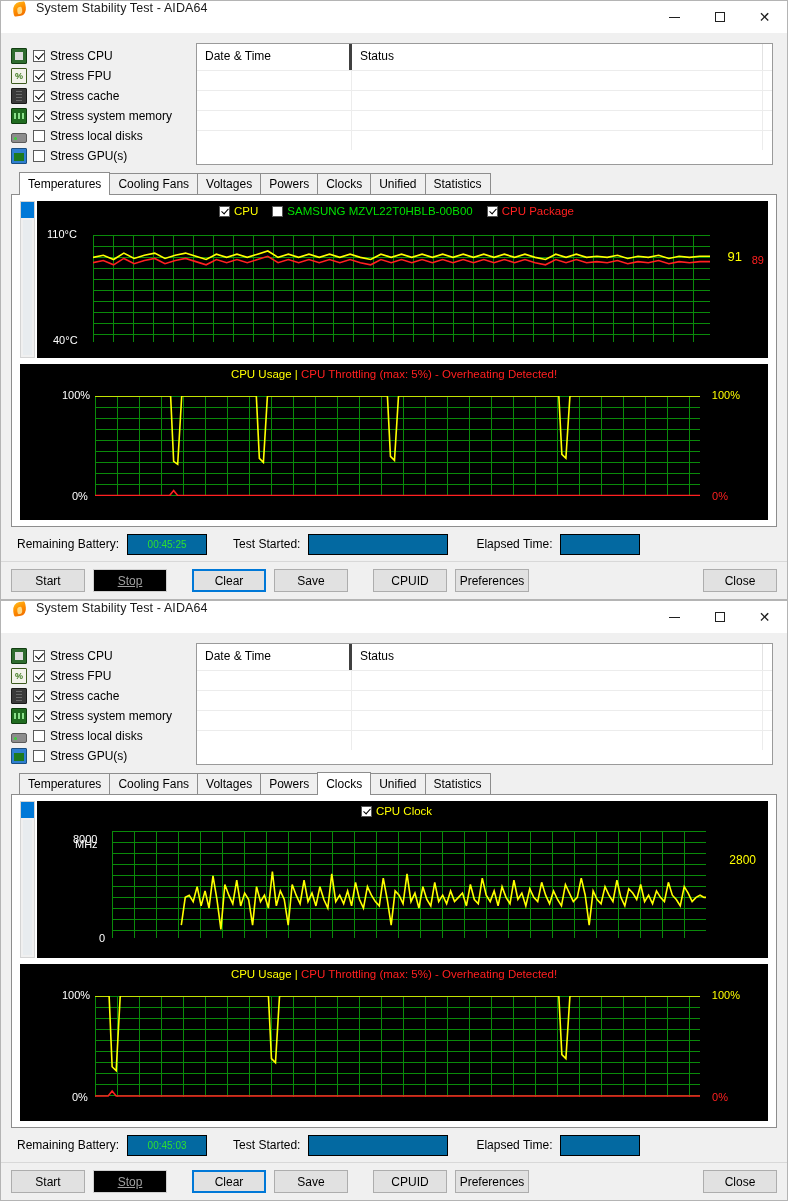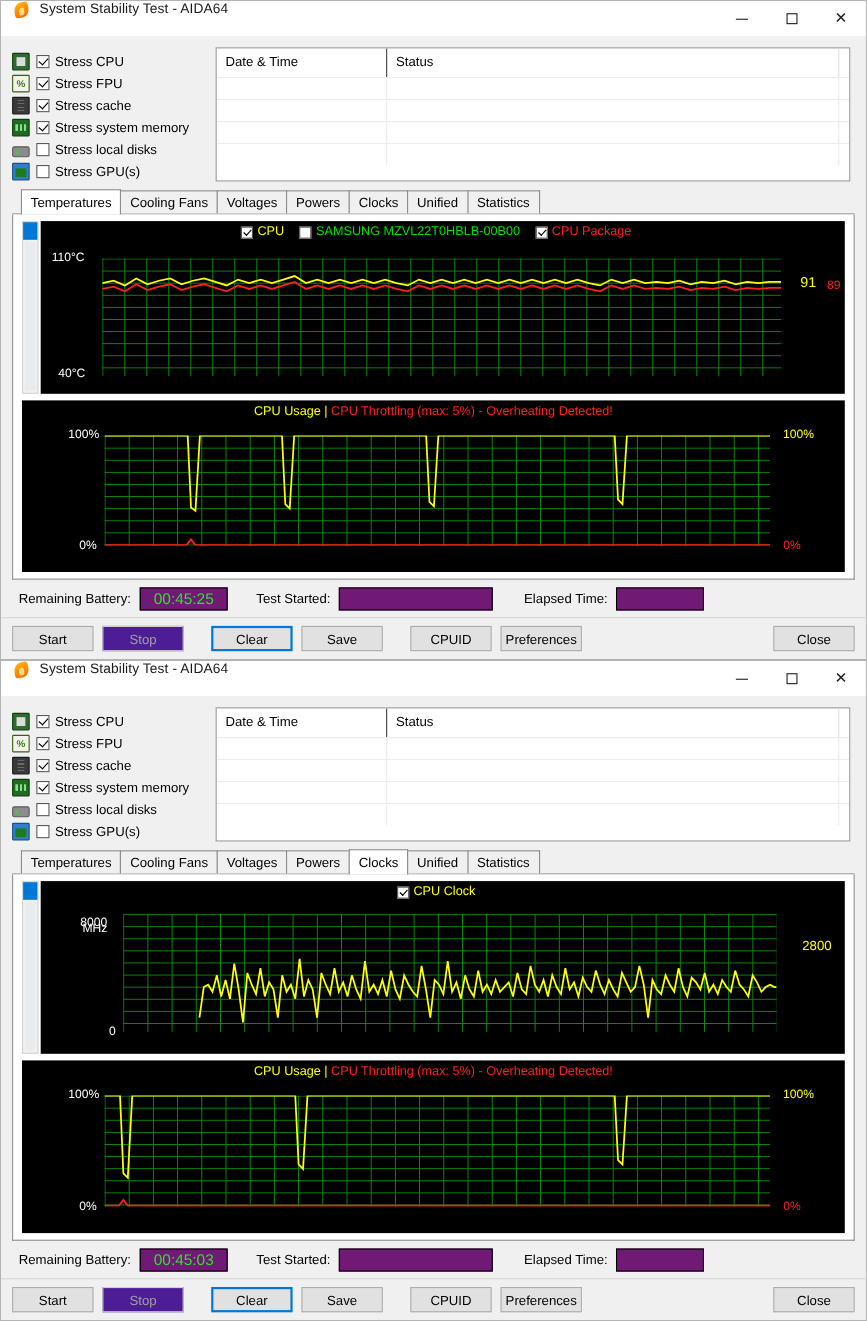--- a/index.html
+++ b/index.html
@@ -107,21 +107,21 @@
   .ic-gpu { background:#2f7fd0; border:1px solid #1a4f82; border-radius:1px; }
   .ic-gpu:after { content:""; position:absolute; left:2px; top:4px; right:2px; bottom:2px; background:#1e7a1e; }
 
   .log-table {
     flex: 1; margin-left: 20px; margin-right: 4px;
     background: #fff; border: 1px solid #9a9a9a;
     display: flex; flex-direction: column; overflow: hidden;
   }
   .log-head { display: flex; height: 26px; font-size: 12px; color: #000; }
   .log-head .cell { padding: 5px 0 0 8px; }
-  .lt-c1 { width: 155px; border-right: 1px solid #404040; }
+  .lt-c1 { width: 155px; border-right: 3px solid #404040; }
   .lt-c2 { flex: 1; border-right: 1px solid #e2e2e2; }
   .lt-c3 { width: 9px; }
   .log-body { flex: 1; display: flex; flex-direction: column; }
   .log-row { height: 20px; display: flex; border-top: 1px solid #ececec; }
   .log-row .lt-c1, .log-row .lt-c2 { border-right: 1px solid #ececec; }
 
   
   .tabstrip {
     display: flex; align-items: flex-end;
     height: 22px; margin-top: 8px; flex: none;
@@ -195,23 +195,23 @@
   .c-green { color: #00e000; }
 
   
   .status-row {
     height: 34px; flex: none;
     display: flex; align-items: center;
     padding: 0 6px; font-size: 12px; color: #000;
   }
   .status-lbl { margin-right: 8px; }
   .status-box {
-    background: #701a75; height: 21px;
+    background: #0369a1; height: 21px;
     display: flex; align-items: center; justify-content: center;
-    font-size: 14px; color: #2fe02f;
+    font-size: 10px; color: #2fe02f;
     font-family: "Liberation Sans", sans-serif;
     border: 1px solid #000;
   }
   .sb-battery { width: 80px; }
   .sb-started { width: 140px; margin-right: 28px; }
   .sb-elapsed { width: 80px; }
 
   
   .btnbar {
     height: 38px; flex: none;
@@ -220,21 +220,21 @@
     padding: 0 10px; gap: 0;
     background: #f0f0f0;
   }
   .btn {
     height: 23px; min-width: 74px;
     background: #e1e1e1; border: 1px solid #adadad;
     font-size: 12px; color: #000;
     display: flex; align-items: center; justify-content: center;
     margin-right: 8px;
   }
-  .btn.disabled { color: #a0a0a0; border-color: #cfcfcf; background: #4c1d95; }
+  .btn.disabled { color: #a0a0a0; border-color: #cfcfcf; background: #000000; text-decoration: underline; }
   .btn.default { border: 2px solid #0078d7; background: #e1e1e1; }
   .btn.gap-left { margin-left: 17px; }
   .btn.right { margin-left: auto; margin-right: 0; }
 </style>
 </head>
 <body>
 
 <div class="window" id="win-top">
   <div class="titlebar">
     <div class="title-icon">

